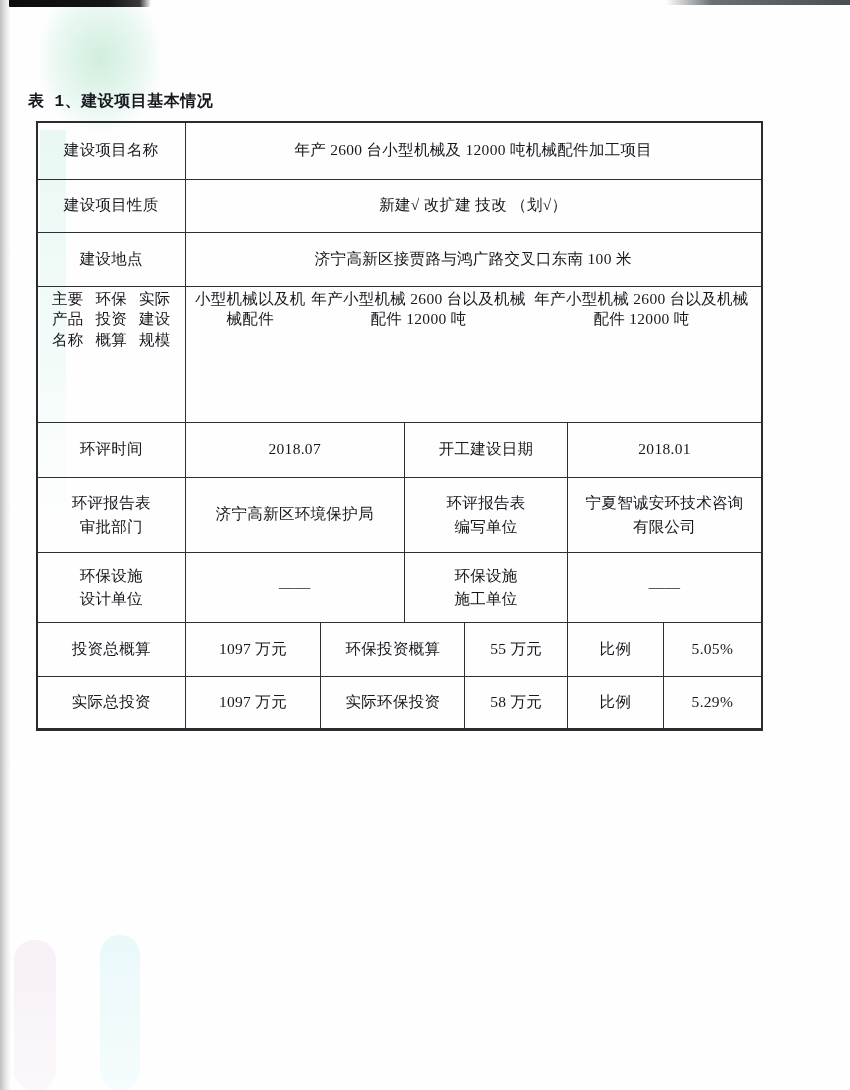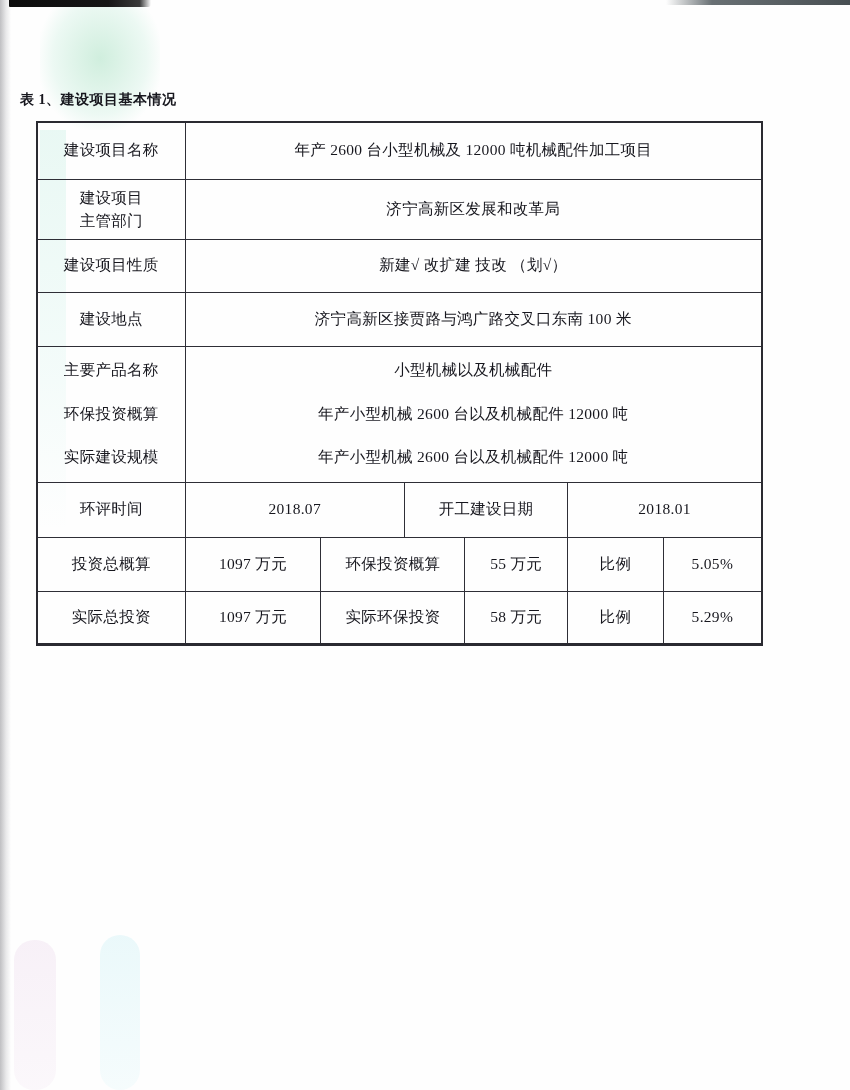--- a/index.html
+++ b/index.html
@@ -40,38 +40,38 @@
     background:linear-gradient(180deg, rgba(235,215,235,.35), rgba(240,225,240,.22));
     border-radius:20px;z-index:1;
   }
   .cyan-band-bottom{
     position:absolute;left:100px;top:935px;width:40px;height:155px;
     background:linear-gradient(180deg, rgba(205,240,245,.40), rgba(215,245,248,.22));
     border-radius:20px;z-index:1;
   }
   
   .doc-title{
-    position:absolute;left:20px;top:91px;
-    font-family:Liberation Serif, serif;
-    font-weight:bold;font-size:14px;letter-spacing:.5px;z-index:3;
+    position:absolute;left:28px;top:91px;
+    font-family:Liberation Mono, monospace;
+    font-weight:bold;font-size:16px;letter-spacing:.5px;z-index:3;
   }
   
   table.main{
     position:absolute;left:36px;top:121px;width:727px;z-index:3;
     border-collapse:collapse;table-layout:fixed;
     border:2px solid #2a2a31;border-bottom-width:3px;
   }
   table.main td{
     border:1.6px solid #2e2e36;
     text-align:center;vertical-align:middle;
     font-size:15.5px;letter-spacing:.3px;
     padding:2px 8px;line-height:1.35;
   }
   .two-line div{line-height:1.5;}
-  .stack{display:flex;flex-direction:column;justify-content:space-around;height:100%;}
+  .stack{display:flex;flex-direction:row;justify-content:space-around;height:100%;}
   td.stack-cell{padding:6px 4px;height:131px;}
   .dash{font-size:16px;letter-spacing:-2px;}
 </style>
 </head>
 <body>
 
 <div class="left-edge"></div>
 <div class="staple-mark-top-left"></div>
 <div class="scan-strip-top-right"></div>
 <div class="green-blob"></div>
@@ -92,27 +92,20 @@
       <col style="width:98px">
   </colgroup>
 
   <tbody>
       <tr style="height:57px">
     <td>建设项目名称</td>
     <td colspan="6">年产 2600 台小型机械及 12000 吨机械配件加工项目</td>
   </tr>
 
 
-  <tr style="height:60px">
-    <td class="two-line">
-      <div>建设项目</div>
-      <div>主管部门</div>
-    </td>
-    <td colspan="6">济宁高新区发展和改革局</td>
-  </tr>
 
   <tr style="height:53px">
     <td>建设项目性质</td>
     <td colspan="6">新建√  改扩建  技改  （划√）</td>
   </tr>
 
   <tr style="height:54px">
     <td>建设地点</td>
     <td colspan="6">济宁高新区接贾路与鸿广路交叉口东南 100 米</td>
   </tr>
@@ -135,21 +128,48 @@
   </tr>
 
   <tr style="height:55px">
     <td>环评时间</td>
     <td colspan="2">2018.07</td>
     <td colspan="2">开工建设日期</td>
     <td colspan="2">2018.01</td>
   </tr>
 
 
+  <tr style="height:75px">
+    <td class="two-line">
+      <div>环评报告表</div>
+      <div>审批部门</div>
+    </td>
+    <td colspan="2">济宁高新区环境保护局</td>
+    <td colspan="2" class="two-line">
+      <div>环评报告表</div>
+      <div>编写单位</div>
+    </td>
+    <td colspan="2" class="two-line">
+      <div>宁夏智诚安环技术咨询</div>
+      <div>有限公司</div>
+    </td>
+  </tr>
 
+  <tr style="height:70px">
+    <td class="two-line">
+      <div>环保设施</div>
+      <div>设计单位</div>
+    </td>
+    <td colspan="2" class="dash">——</td>
+    <td colspan="2" class="two-line">
+      <div>环保设施</div>
+      <div>施工单位</div>
+    </td>
+    <td colspan="2" class="dash">——</td>
+  </tr>
 
   <tr style="height:54px">
     <td>投资总概算</td>
     <td>1097 万元</td>
     <td colspan="2">环保投资概算</td>
     <td>55 万元</td>
     <td>比例</td>
     <td>5.05%</td>
   </tr>
 

